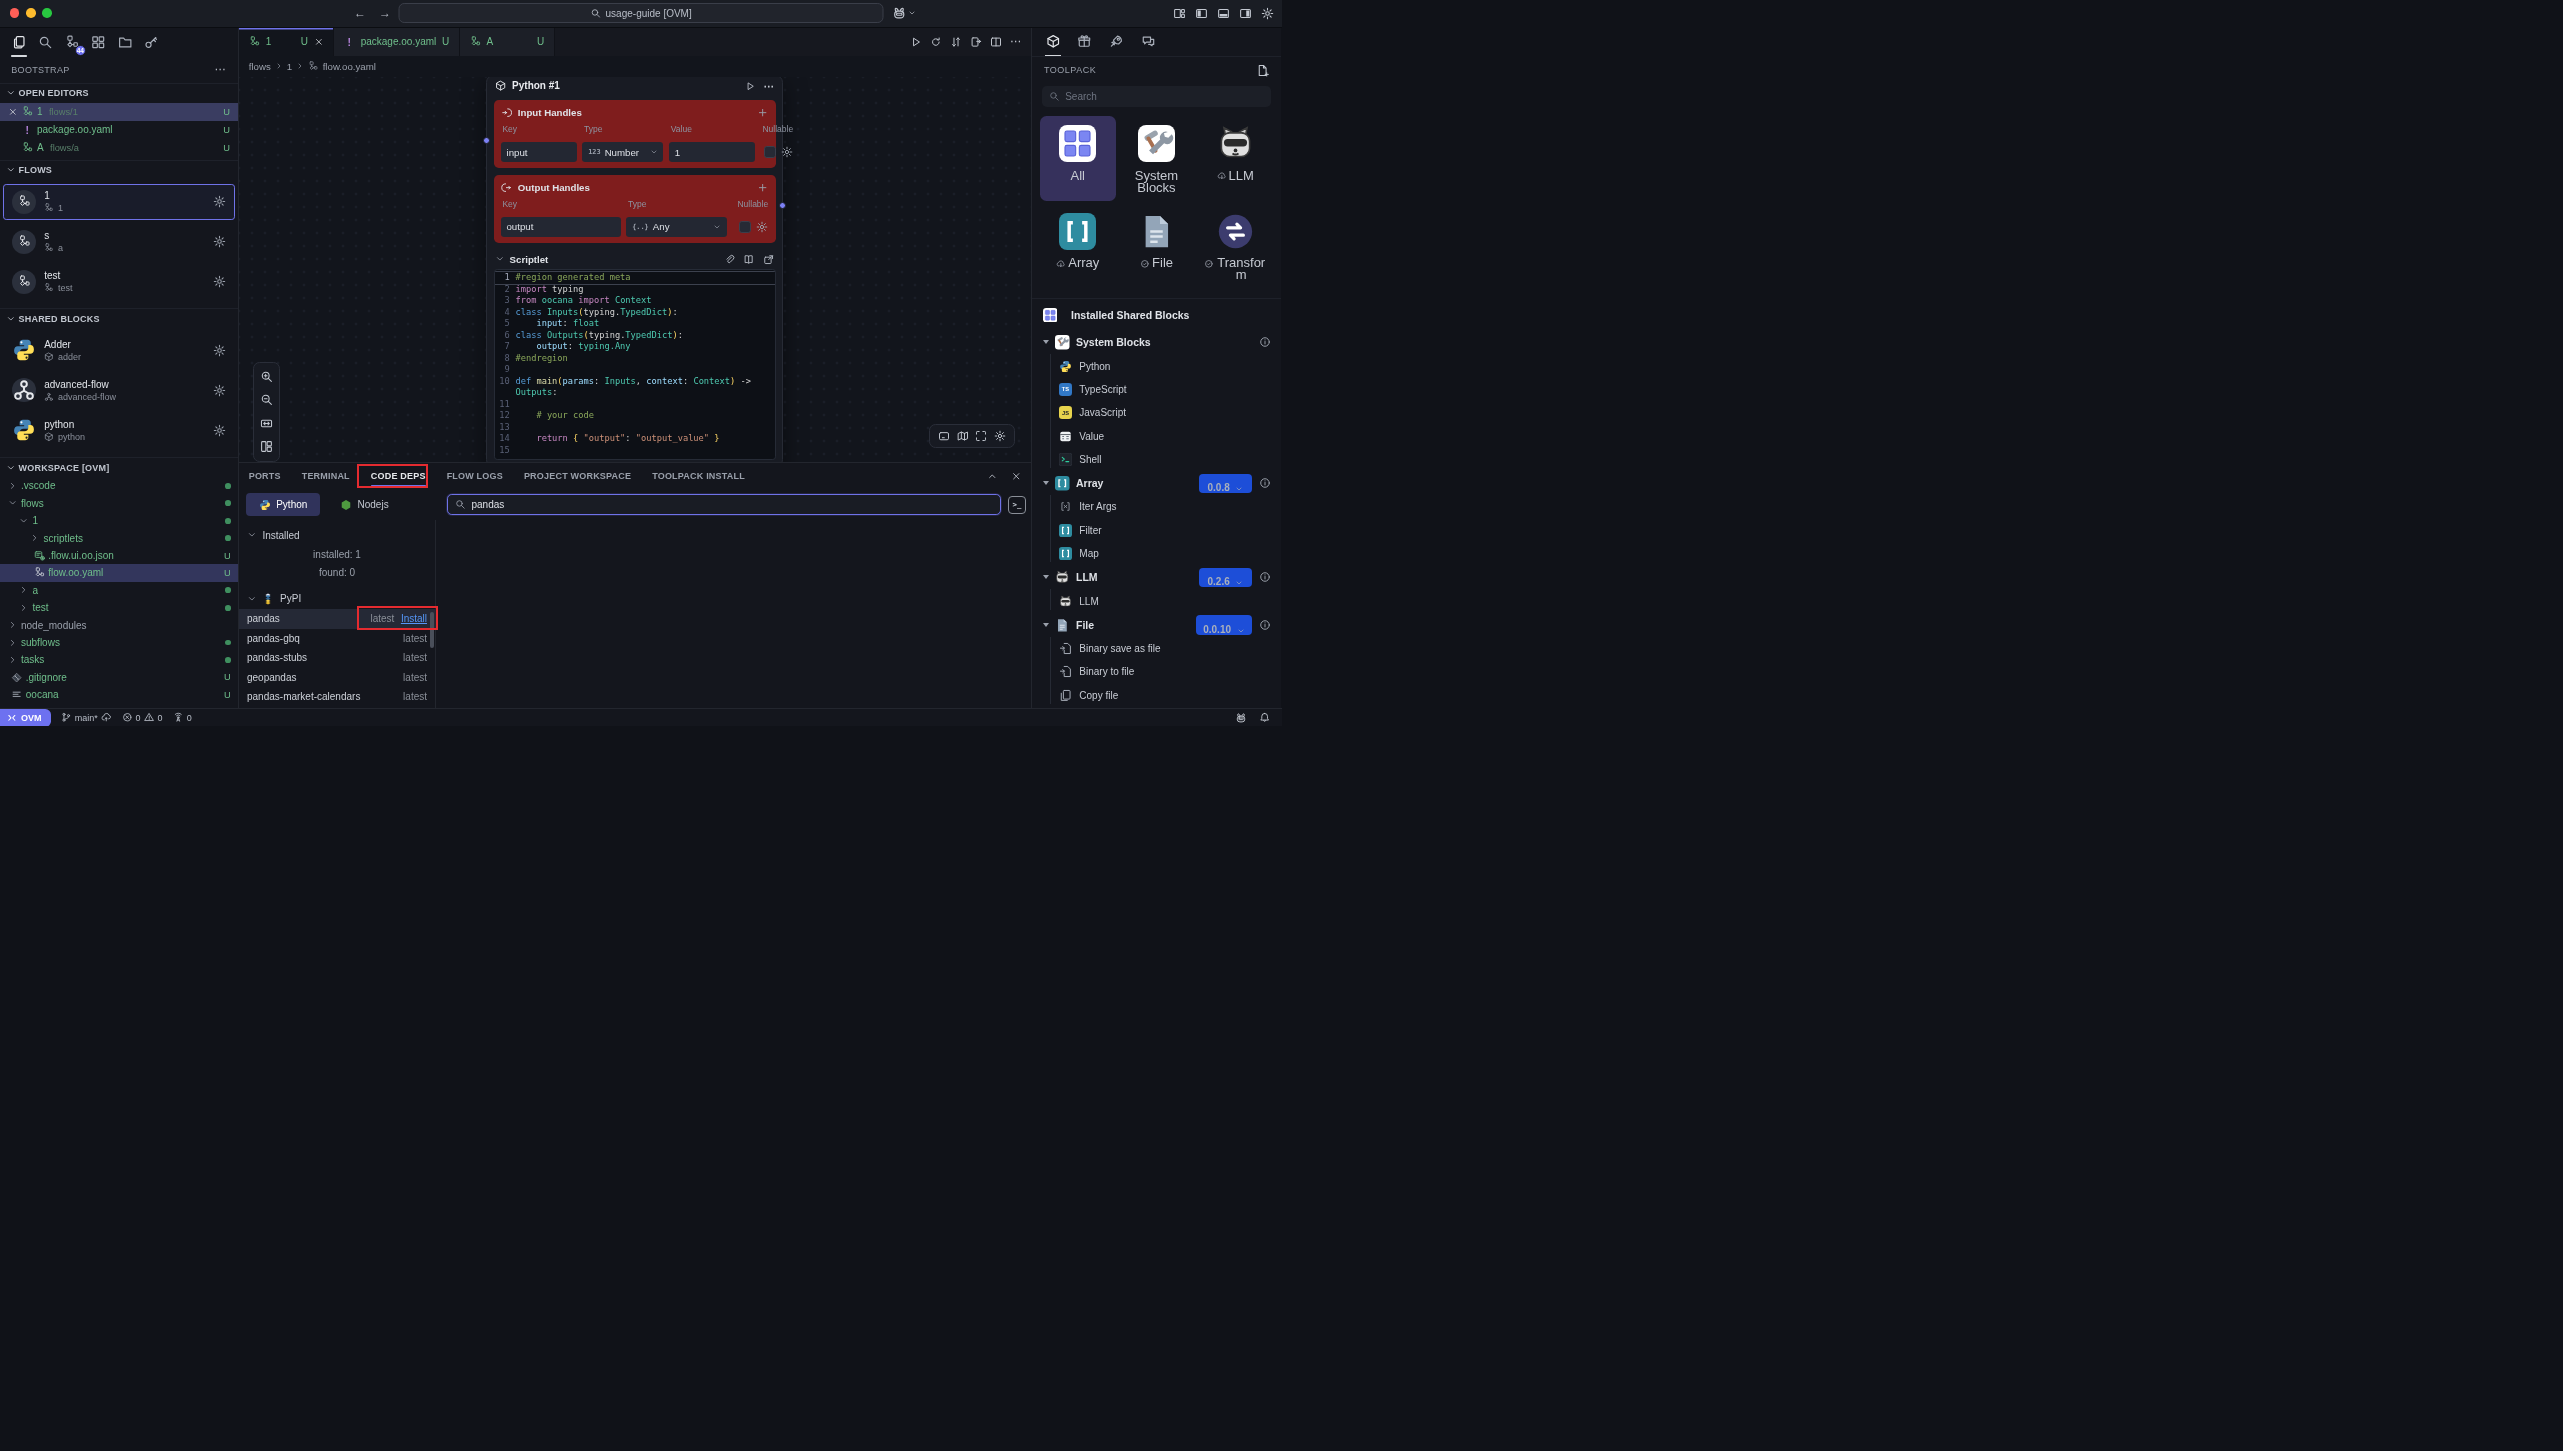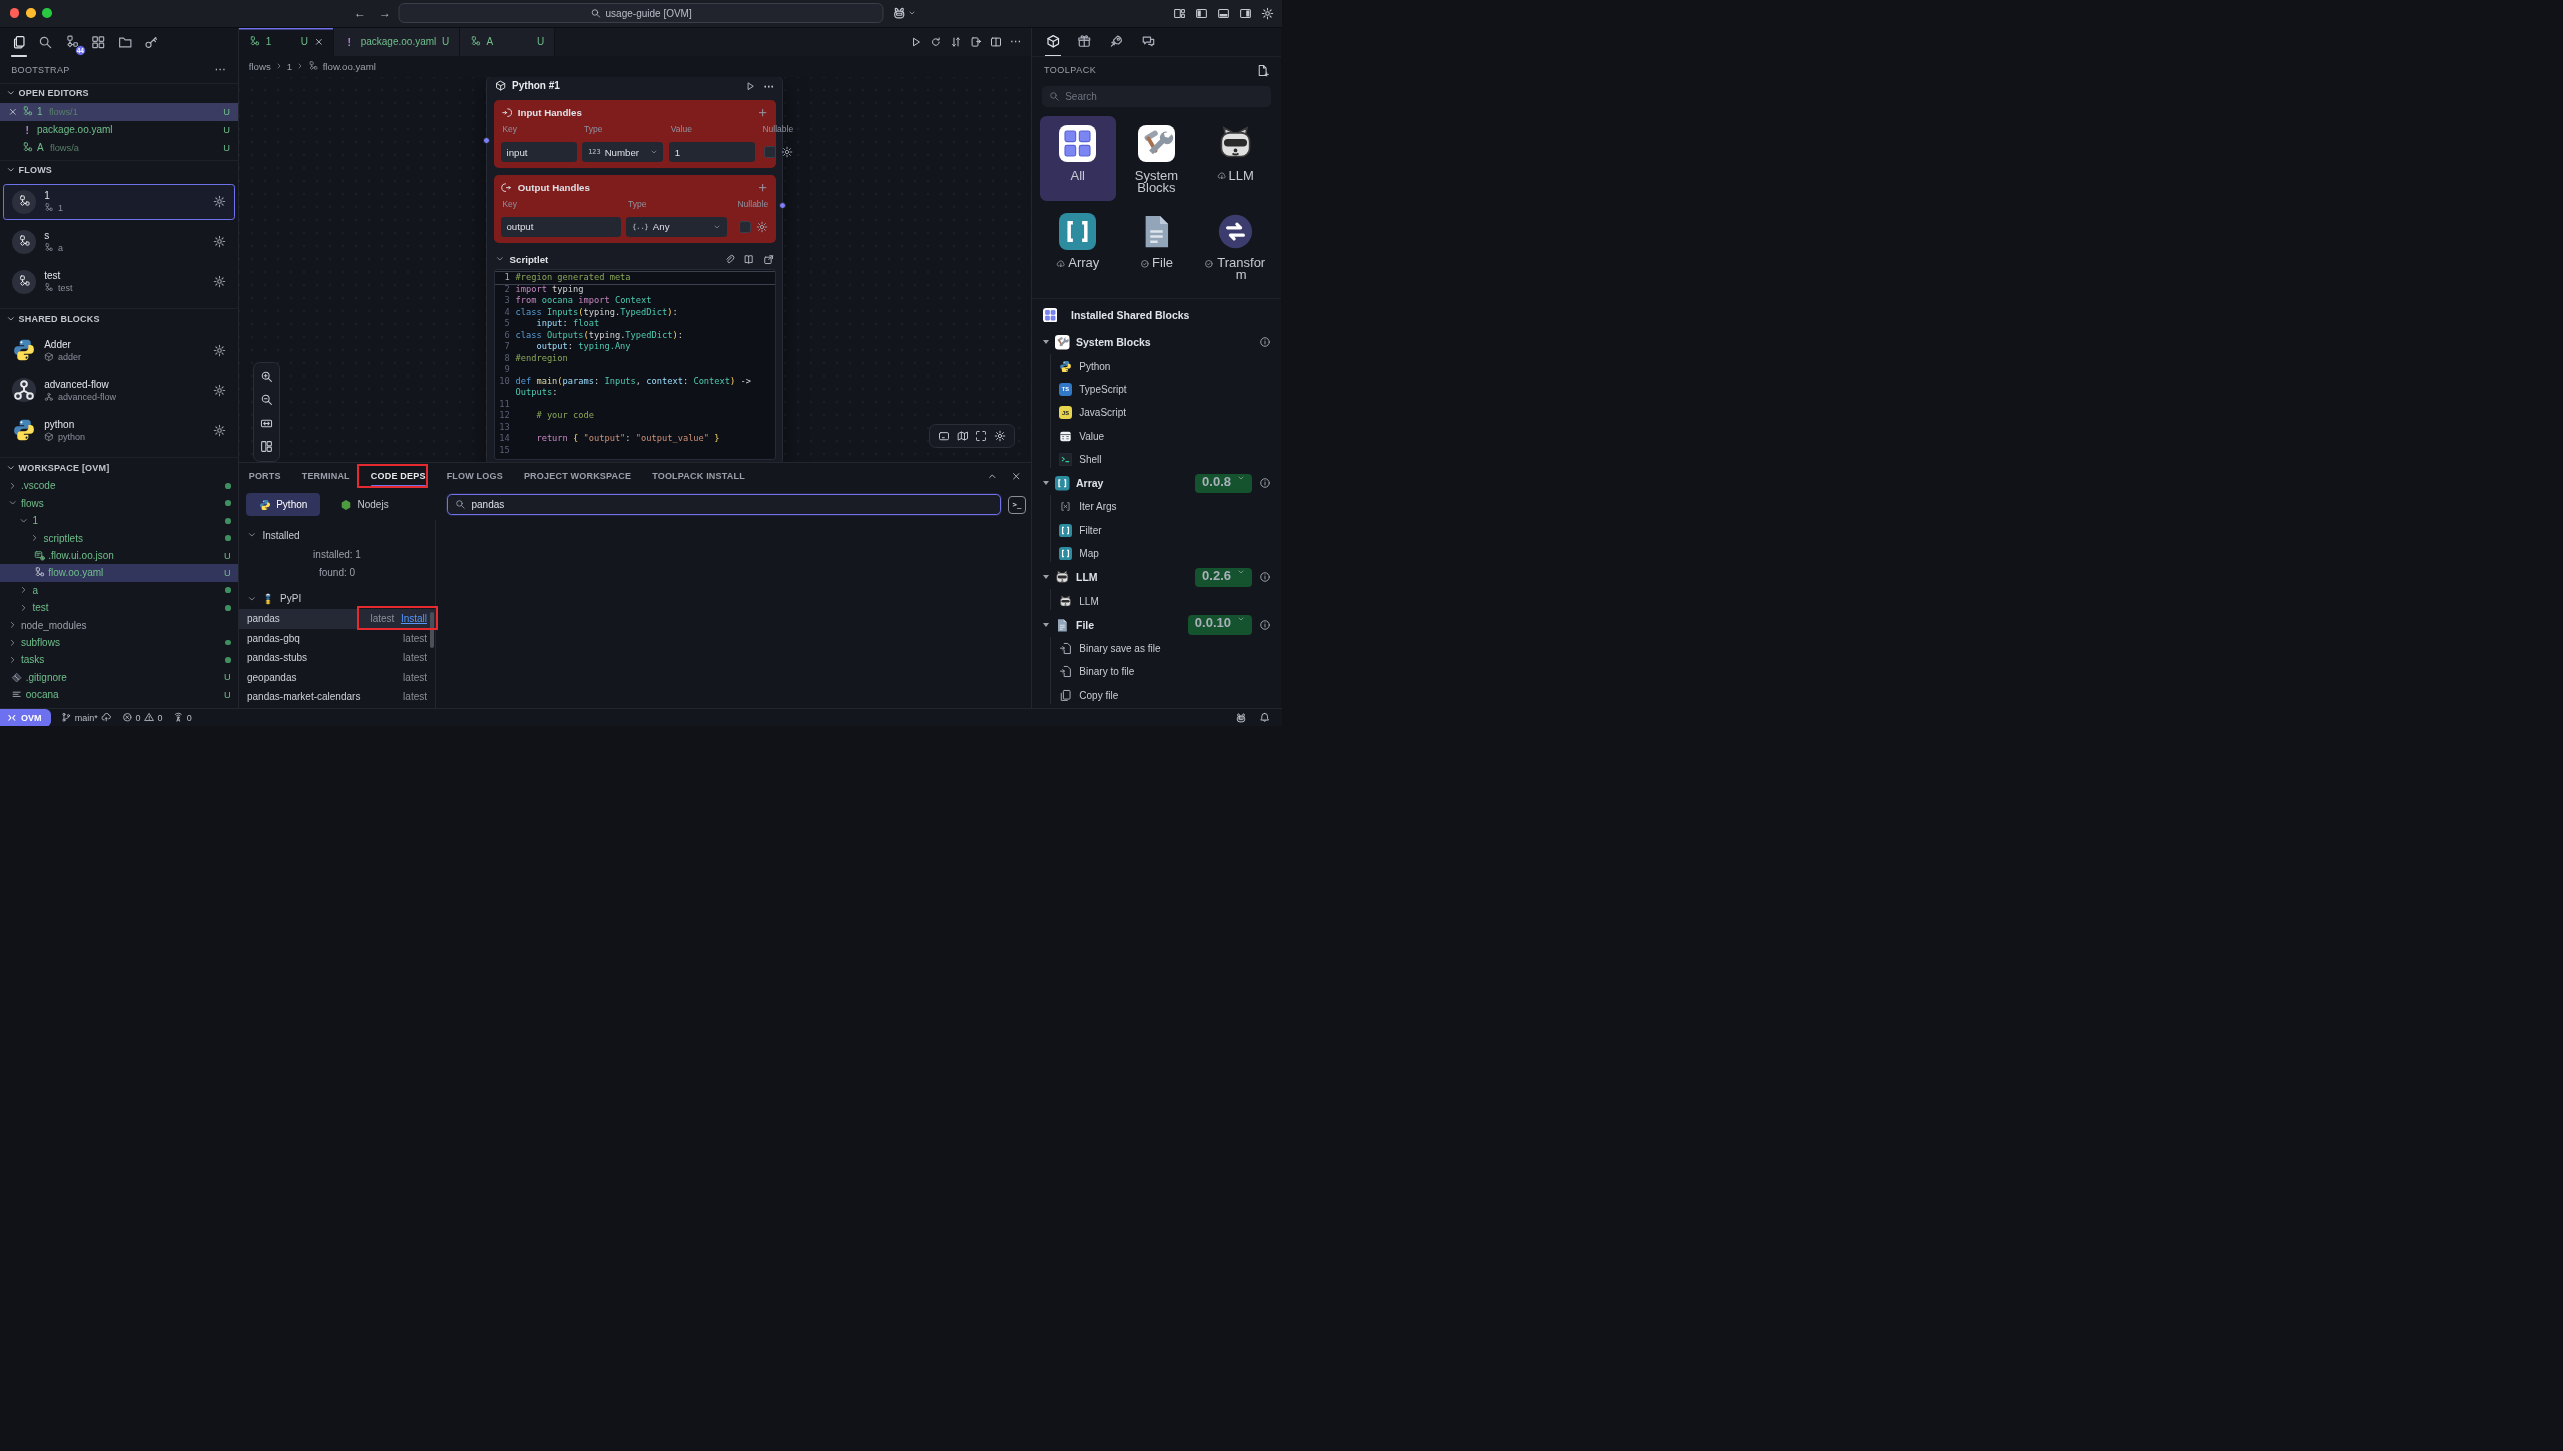--- a/index.html
+++ b/index.html
@@ -137,21 +137,21 @@
 .cat{display:flex;flex-direction:column;align-items:center;padding:9px 1.6px 7.3px;border-radius:6.5px;gap:7.3px}
 .cat.sel{background:#36315c}
 .cat-lab{font-size:13px;color:#c6cad2;text-align:center;display:flex;align-items:flex-start;justify-content:flex-end;gap:2.4px;line-height:12px}
 .cat-lab .lt{max-width:50px;overflow-wrap:anywhere}
 .cat-lab .pfx{margin-top:1.6px;color:#9aa0ab}
 .rp-inst{margin-top:9.7px;flex:none;border-top:0.8px solid #1e212a;height:32px;display:flex;align-items:center;gap:14px;padding:0 10.5px;font-size:10.5px;font-weight:bold;color:#e2e5ea}
 .groups{flex:1;overflow:hidden;padding-bottom:3.2px}
 .grp-row{height:24px;display:flex;align-items:center;gap:6.5px;padding:0 10.5px;font-weight:bold;font-size:10.5px;color:#dfe2e7}
 .tri{width:0;height:0;border-left:3.2px solid transparent;border-right:3.2px solid transparent;border-top:4px solid #9aa0ab;flex:none}
 .grp-right{margin-left:auto;display:flex;align-items:center;gap:6.5px}
-.verpill{height:19.4px;min-width:53px;background:#14532d;border-radius:4px;display:flex;align-items:flex-start;justify-content:center;gap:5.7px;color:#aab0bb;font-size:13px;padding:0 7.3px}
+.verpill{height:19.4px;min-width:53px;background:#1d4ed8;border-radius:4px;display:flex;align-items:flex-end;justify-content:center;gap:5.7px;color:#aab0bb;font-size:10px;padding:0 7.3px}
 .info{color:#9aa0ab}
 .grp-kids{position:relative}
 .grp-kids::before{content:"";position:absolute;left:18px;top:0;bottom:3.2px;width:0.8px;background:#262a34}
 .kid-row{height:23.4px;display:flex;align-items:center;gap:7.3px;padding-left:27px;font-size:10px;color:#c9cdd5}
 .blk{display:inline-flex;align-items:center;justify-content:center;border-radius:3.2px;font-weight:bold}
 </style>
 </head>
 <body>
 
 <div class="app">

